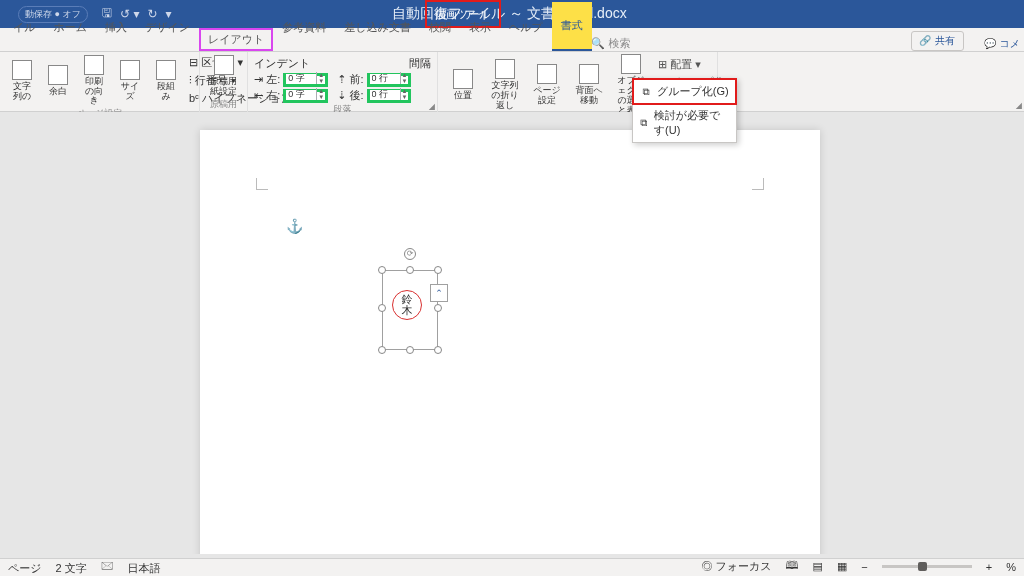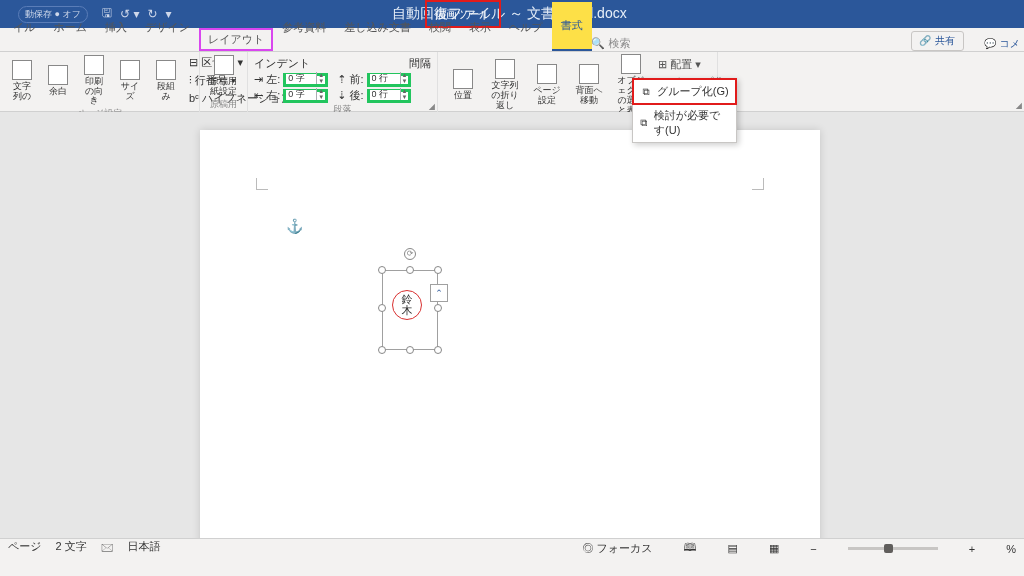--- a/index.html
+++ b/index.html
@@ -53,22 +53,22 @@
 .anchor{position:absolute;left:86px;top:88px;font-size:14px;color:#2b579a}
 .sel{position:absolute;left:174px;top:128px;width:72px;height:100px}
 .sel .frame{position:absolute;inset:12px 8px 8px 8px;border:1px solid #a0a0a0}
 .sel .h{position:absolute;width:8px;height:8px;background:#fff;border:1px solid #888;border-radius:50%}
 .sel .h.tl{left:4px;top:8px}.sel .h.tm{left:50%;top:8px;margin-left:-4px}.sel .h.tr{right:4px;top:8px}
 .sel .h.ml{left:4px;top:50%;margin-top:-4px}.sel .h.mr{right:4px;top:50%;margin-top:-4px}
 .sel .h.bl{left:4px;bottom:4px}.sel .h.bm{left:50%;bottom:4px;margin-left:-4px}.sel .h.br{right:4px;bottom:4px}
 .sel .rot{position:absolute;left:50%;top:-10px;margin-left:-6px;width:12px;height:12px;border:1px solid #888;border-radius:50%;font-size:8px;text-align:center;line-height:10px;color:#888}
 .stamp{position:absolute;left:18px;top:32px;width:30px;height:30px;border:1.5px solid #d93030;border-radius:50%;display:flex;flex-direction:column;align-items:center;justify-content:center;color:#d93030;font-size:10px;line-height:1}
 .layout-ic{position:absolute;left:56px;top:26px;width:18px;height:18px;border:1px solid #a0a0a0;background:#fff;display:flex;align-items:center;justify-content:center;color:#2b579a;font-size:9px}
-.statusbar{position:absolute;left:0;right:0;bottom:0;height:38px;background:#f3f2f1;border-top:1px solid #d0d0d0;display:flex;align-items:flex-start;padding:0 8px;font-size:10px;color:#555;gap:14px}
-.statusbar .r{margin-left:auto;display:flex;gap:31px;align-items:center}
+.statusbar{position:absolute;left:0;right:0;bottom:0;height:18px;background:#f3f2f1;border-top:1px solid #d0d0d0;display:flex;align-items:flex-end;padding:0 8px;font-size:10px;color:#555;gap:14px}
+.statusbar .r{margin-left:auto;display:flex;gap:14px;align-items:center}
 .statusbar .slider{width:90px;height:3px;background:#c8c6c4;position:relative}
 .statusbar .slider::after{content:"";position:absolute;left:40%;top:-3px;width:9px;height:9px;background:#605e5c;border-radius:2px}
 </style>
 </head>
 <body>
 
 <div class="titlebar">
   <div class="left">
     <span class="autosave">動保存 ● オフ</span>
     <div class="qat">

